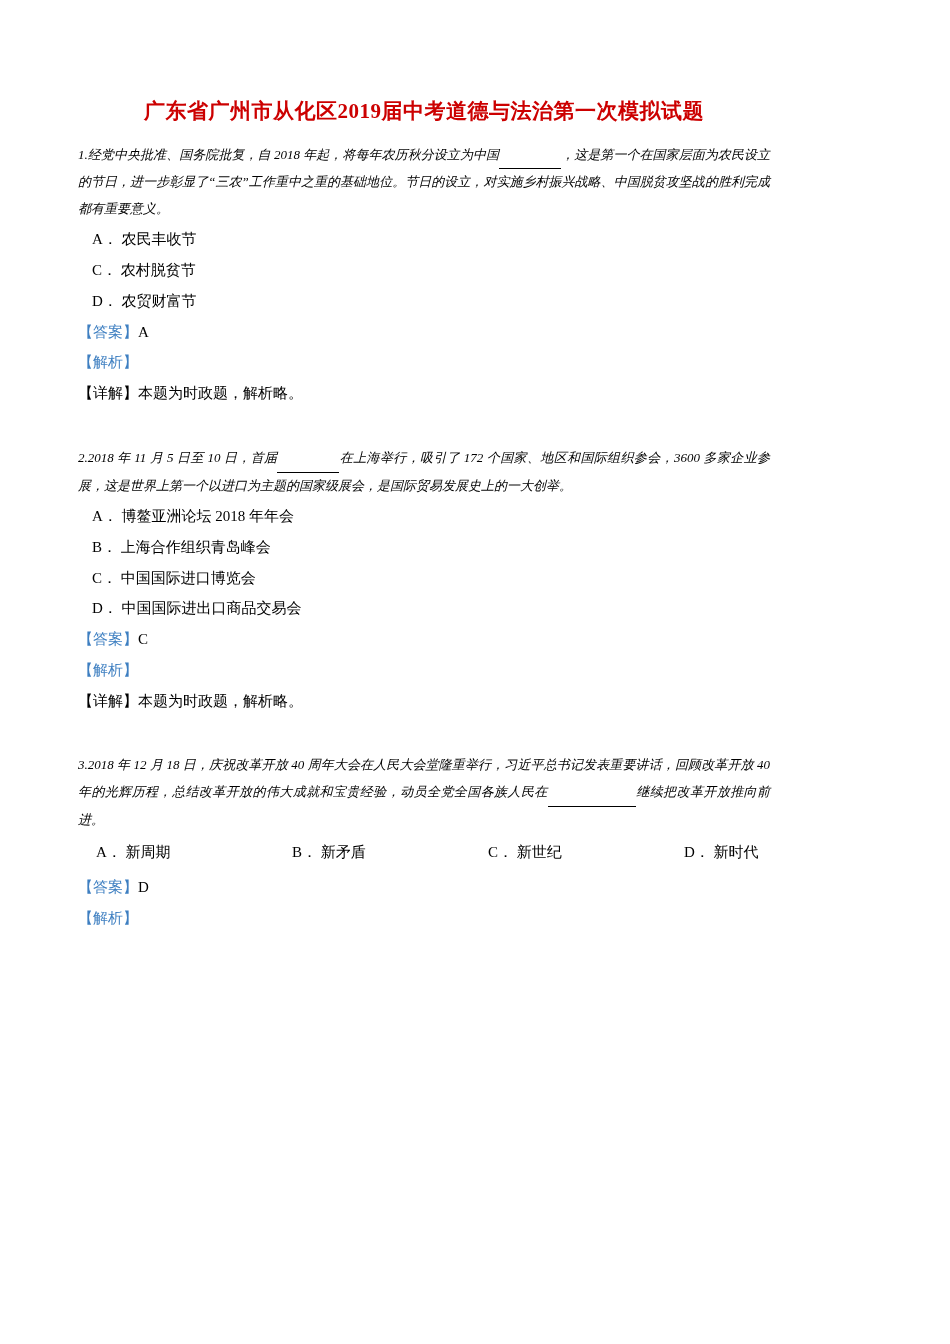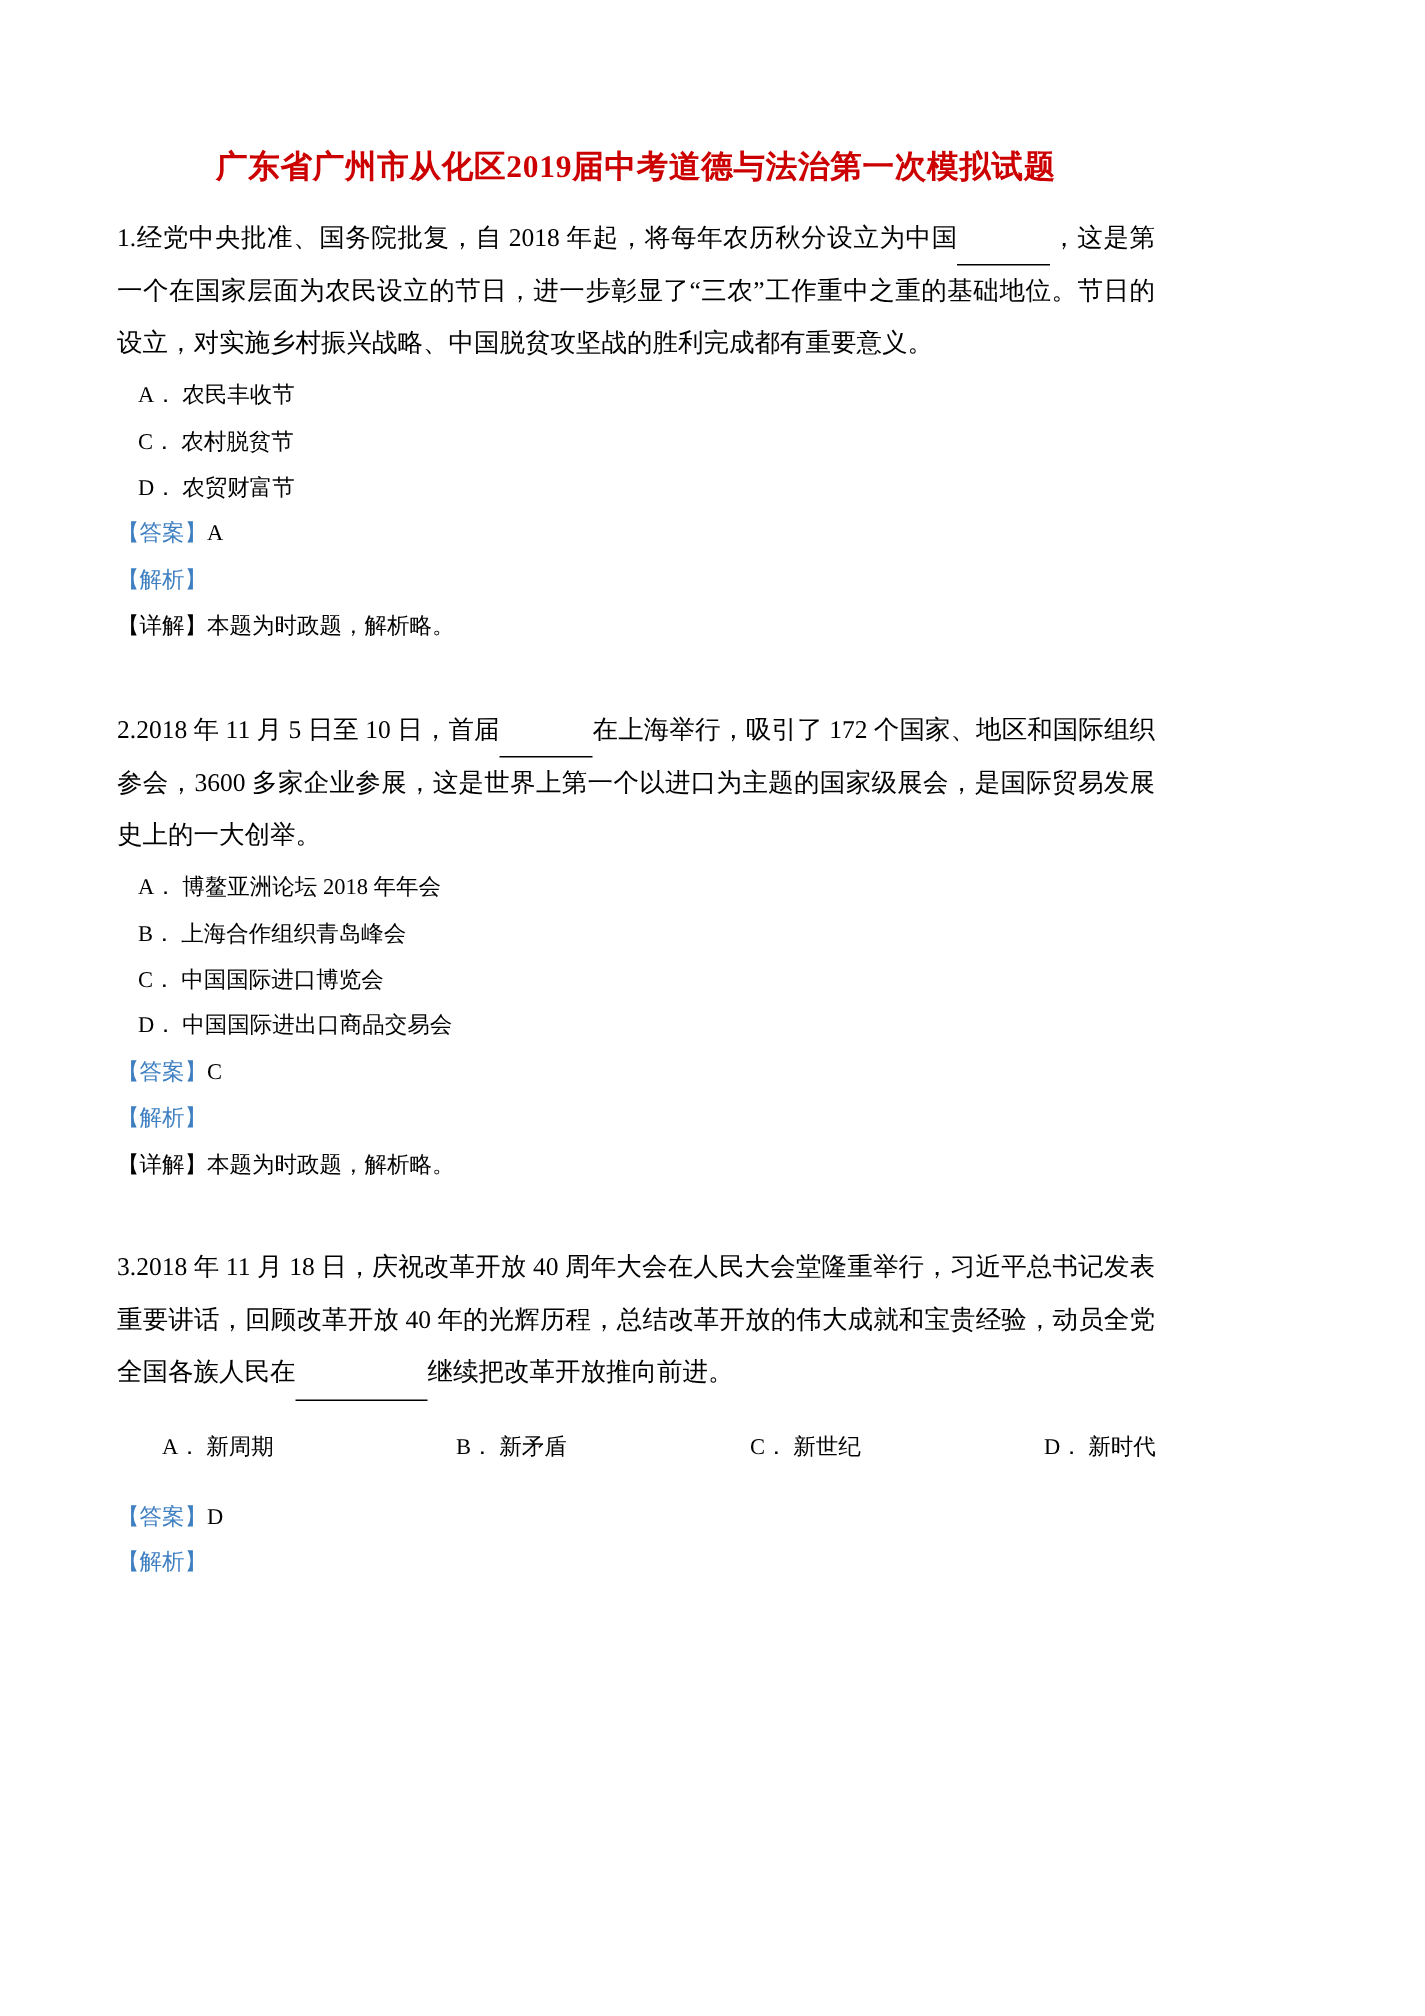--- a/index.html
+++ b/index.html
@@ -31,40 +31,41 @@
   }
   .section-heading {
     font-size: 15px;
     margin: 0 0 10px 0;
     line-height: 1.7;
   }
   .qblock {
     margin-bottom: 6px;
   }
   .qbody {
-    font-size: 17px;
+    font-size: 13px;
     line-height: 2.05;
     text-align: justify;
     margin: 0 0 2px 0;
+    font-style: italic;
   }
   .blank-inline {
     display: inline-block;
     border-bottom: 1px solid #000;
     vertical-align: baseline;
   }
   .opt {
     font-size: 15px;
     line-height: 2.05;
     margin: 0;
     padding-left: 14px;
   }
   .opt-row {
     font-size: 15px;
     line-height: 2.05;
-    margin: 16px;
+    margin: 4px;
     padding-left: 14px;
     display: flex;
   }
   .opt-row .cell {
     width: 196px;
     flex: 0 0 196px;
   }
   .meta {
     font-size: 15px;
     line-height: 2.05;
@@ -111,21 +112,21 @@
     <p class="opt">C． 中国国际进口博览会</p>
     <p class="opt">D． 中国国际进出口商品交易会</p>
     <p class="meta"><span>【答案】</span><span style="color:#000">C</span></p>
     <p class="meta">【解析】</p>
     <p class="detail"><span class="tag">【详解】</span><span>本题为时政题，解析略。</span></p>
   </div>
 
   <div class="gap"></div>
 
   <div class="qblock">
-    <p class="qbody"><span>3.</span><span>2018 年 11 月 18 日，庆祝改革开放 40 周年大会在人民大会堂隆重举行，习近平总书记发表重要讲话，回顾改革开放 40 年的光辉历程，总结改革开放的伟大成就和宝贵经验，动员全党全国各族人民在</span><span class="blank-inline" style="width:88px">&nbsp;</span><span>继续把改革开放推向前进。</span></p>
+    <p class="qbody"><span>3.</span><span>2018 年 12 月 18 日，庆祝改革开放 40 周年大会在人民大会堂隆重举行，习近平总书记发表重要讲话，回顾改革开放 40 年的光辉历程，总结改革开放的伟大成就和宝贵经验，动员全党全国各族人民在</span><span class="blank-inline" style="width:88px">&nbsp;</span><span>继续把改革开放推向前进。</span></p>
     <div class="opt-row">
       <span class="cell">A． 新周期</span>
       <span class="cell">B． 新矛盾</span>
       <span class="cell">C． 新世纪</span>
       <span class="cell">D． 新时代</span>
     </div>
     <p class="meta"><span>【答案】</span><span style="color:#000">D</span></p>
     <p class="meta">【解析】</p>
   </div>
 

